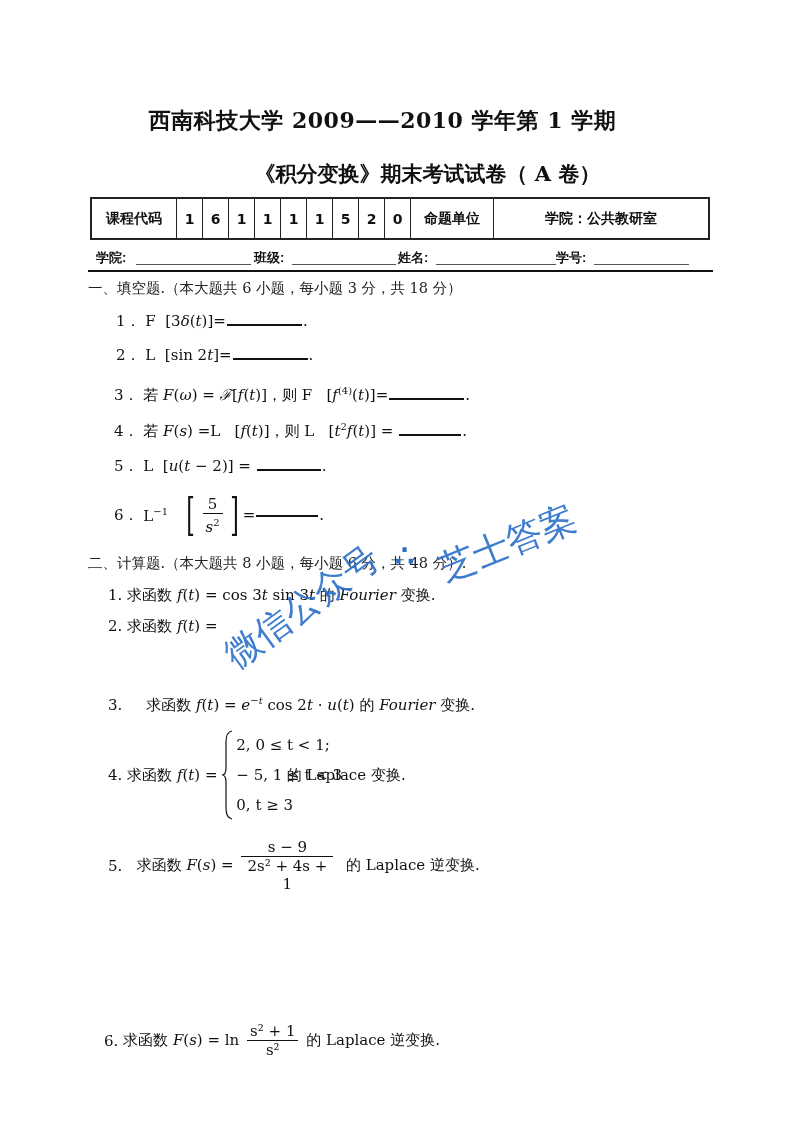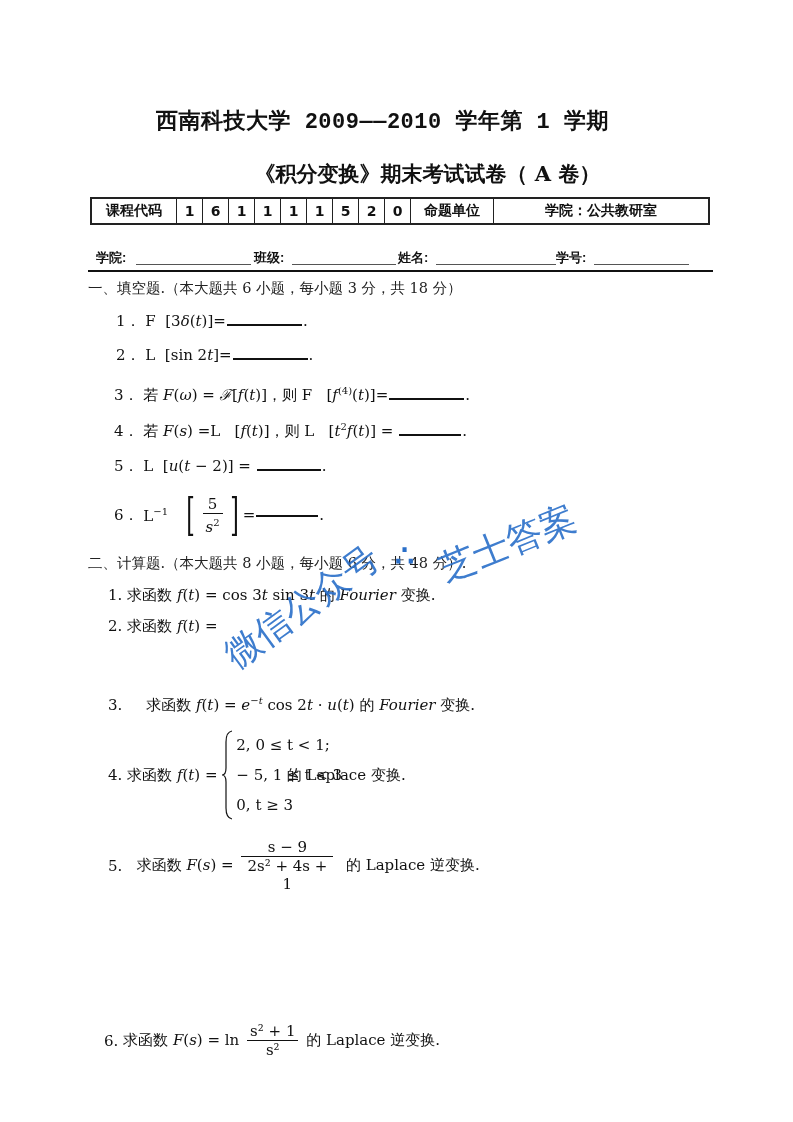--- a/index.html
+++ b/index.html
@@ -1,21 +1,21 @@
 <!DOCTYPE html>
 <html><head>
 <meta charset="utf-8">
 <style>
   html, body { margin:0; padding:0; background:#ffffff; }
   body { width:793px; height:1122px; position:relative; overflow:hidden;
          font-family:"DejaVu Serif","Liberation Serif",serif; color:#111; }
   .abs { position:absolute; }
-  .title1 { left:0; width:765px; top:106px; text-align:center; font-weight:bold; font-size:22px; letter-spacing:0.5px;font-family:Liberation Mono, monospace; }
+  .title1 { left:0; width:765px; top:106px; text-align:center; font-weight:bold; font-size:22px; letter-spacing:0.5px; }
   .title2 { left:0; width:793px; top:160px; text-align:center; font-weight:bold; font-size:21px;margin-left:31px; }
-  table.code { position:absolute; left:90px; top:197px; width:620px; height:28px; border-collapse:collapse;
+  table.code { position:absolute; left:90px; top:197px; width:620px; height:43px; border-collapse:collapse;
                border:2px solid #222; font-weight:bold; font-family:"DejaVu Sans","Liberation Sans",sans-serif; }
   table.code td { border:1px solid #222; text-align:center; font-size:14px; padding:0; }
   .infoline { position:absolute; left:96px; top:249px; width:610px; height:20px; font-size:13px; font-weight:bold;
               font-family:Liberation Sans, sans-serif; }
   .infoline span.lbl { position:absolute; top:0; }
   .infoline span.blank { position:absolute; top:15px; height:0; border-bottom:1px solid #555; }
   .rule { position:absolute; left:88px; top:270px; width:625px; height:0; border-top:2px solid #111; }
   .sec { font-size:14.5px; color:#222; }
   .q { font-size:15px; color:#111; }
   .it { font-style:italic; }

